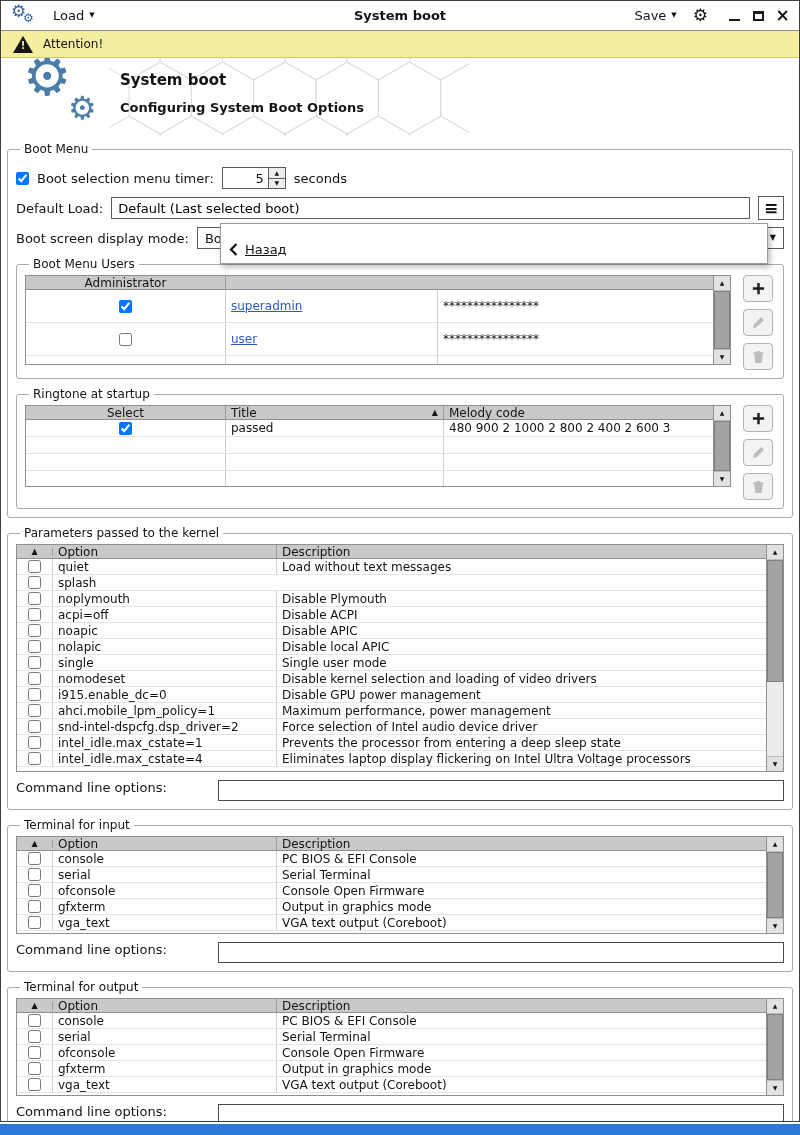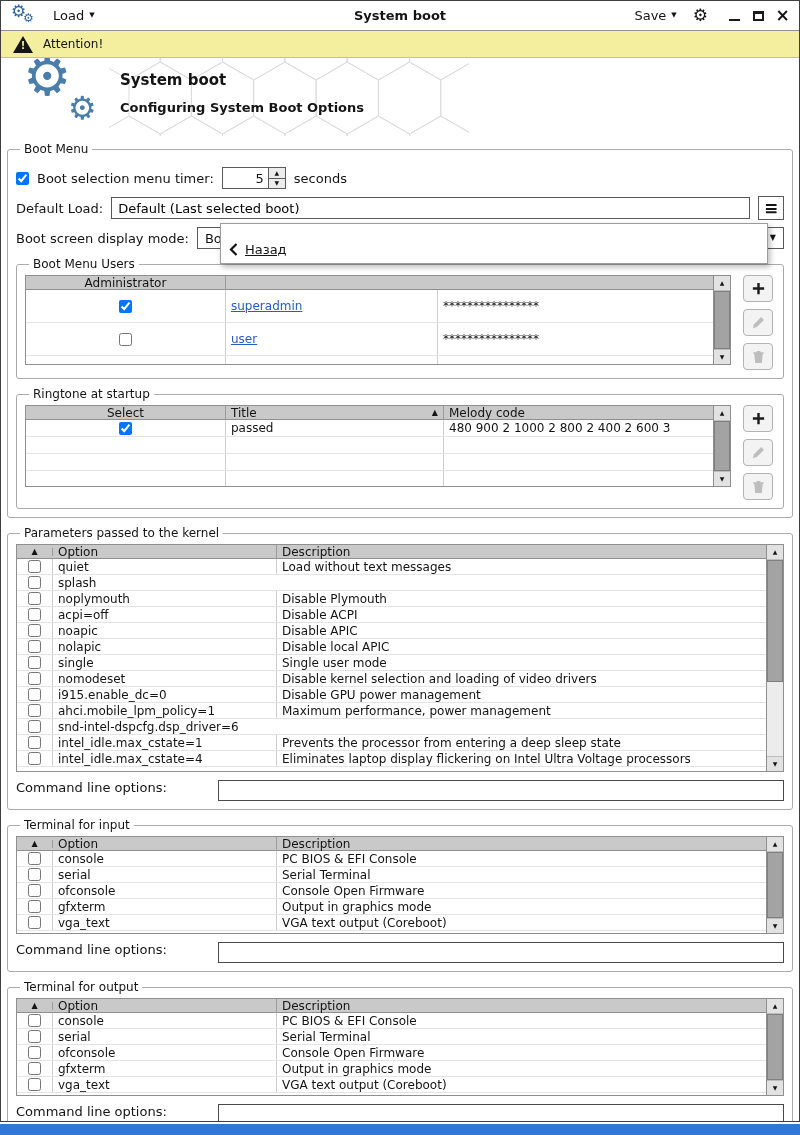--- a/index.html
+++ b/index.html
@@ -437,21 +437,22 @@
               <div class="cell c0 center">
                 <input type="checkbox" class="cb" style="">
               </div>
               <div class="cell c1">ahci.mobile_lpm_policy=1</div>
               <div class="cell c2">Maximum performance, power management</div>
             </div>
             <div class="qt-row">
               <div class="cell c0 center">
                 <input type="checkbox" class="cb" style="">
               </div>
-              <div class="cell c1">snd-intel-dspcfg.dsp_driver=6</div>
+              <div class="cell c1">snd-intel-dspcfg.dsp_driver=2</div>
+              <div class="cell c2">Force selection of Intel audio device driver</div>
             </div>
             <div class="qt-row">
               <div class="cell c0 center">
                 <input type="checkbox" class="cb" style="">
               </div>
               <div class="cell c1">intel_idle.max_cstate=1</div>
               <div class="cell c2">Prevents the processor from entering a deep sleep state</div>
             </div>
             <div class="qt-row">
               <div class="cell c0 center">

